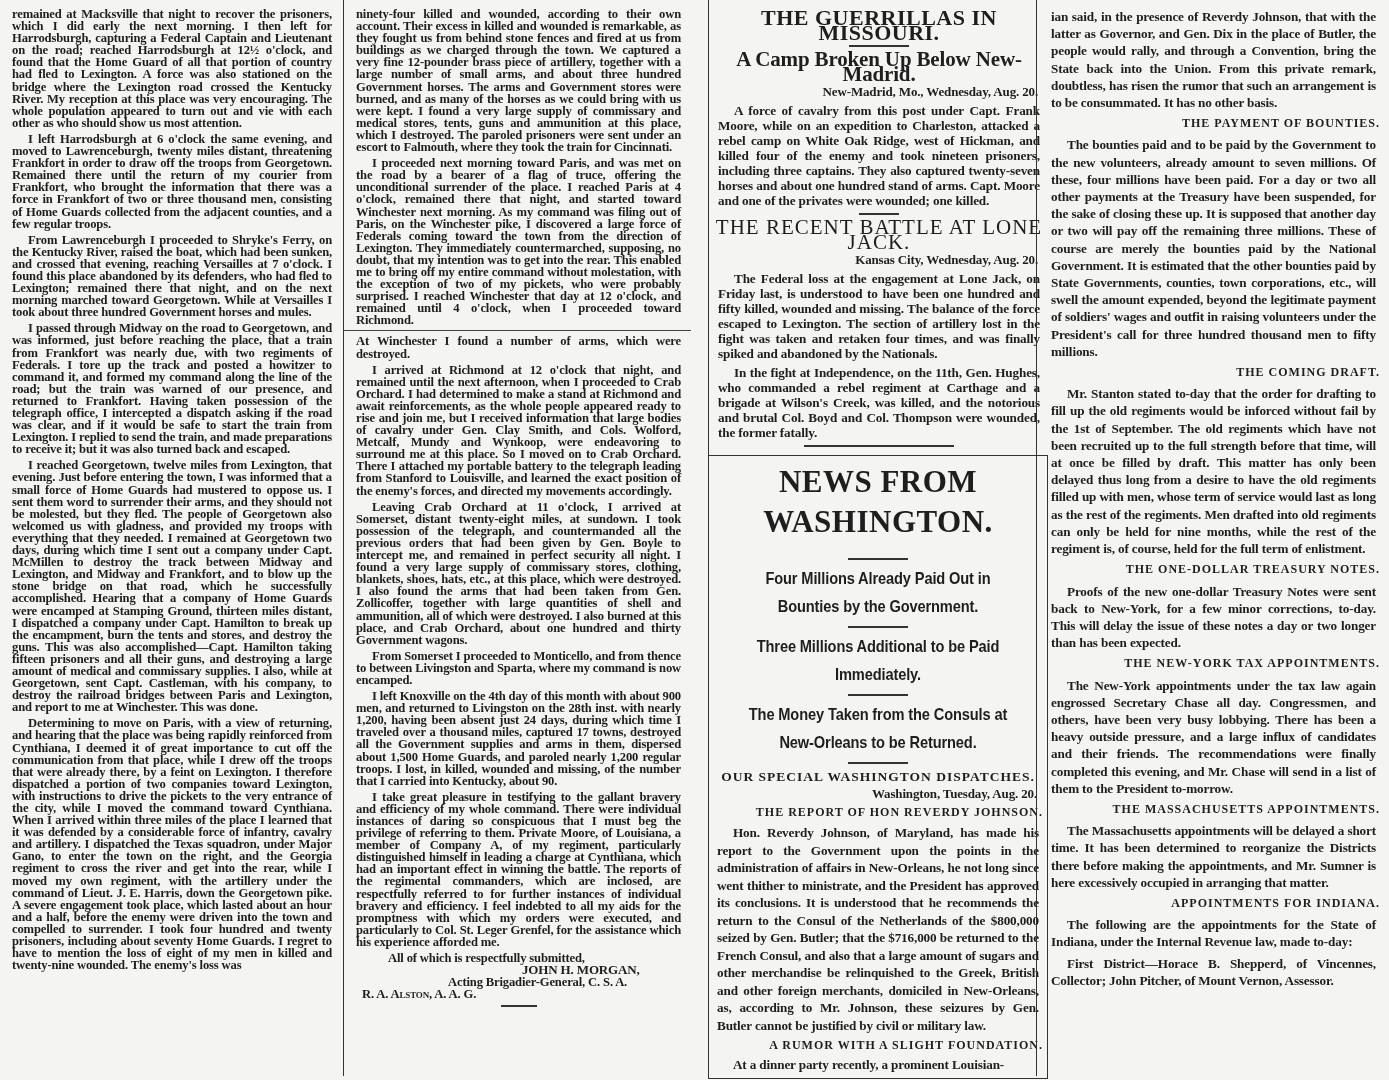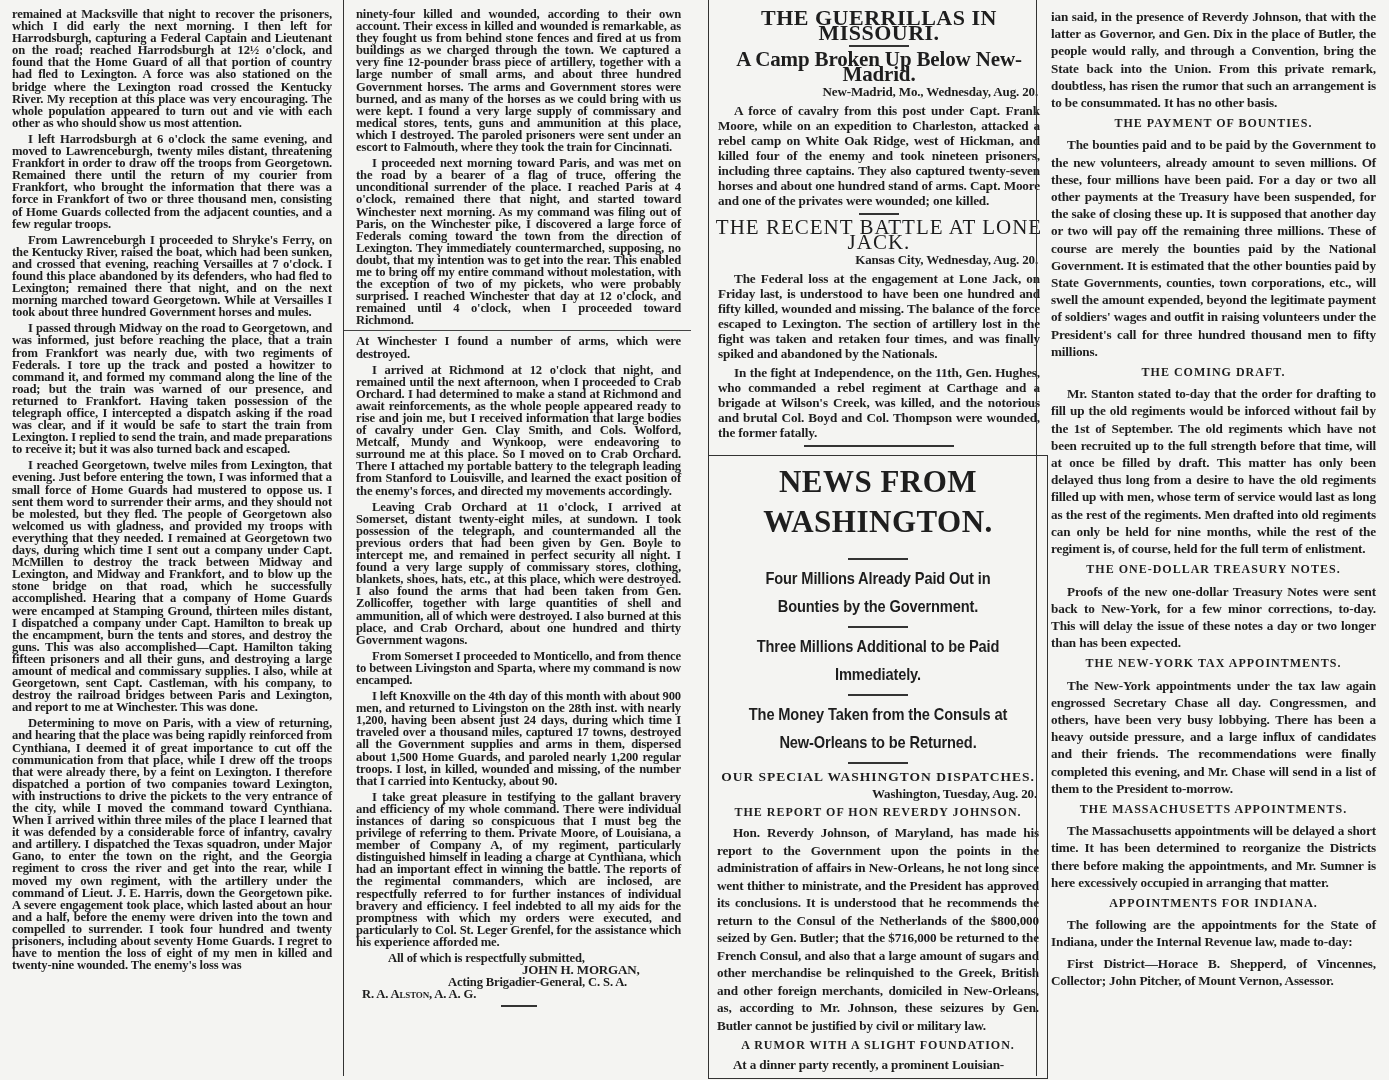--- a/index.html
+++ b/index.html
@@ -17,21 +17,21 @@
   }
   .col p { margin: 4px; text-indent: 16px; }
   .col p.noindent { text-indent: 0; }
   #col1 { left: 6px; width: 334px; padding: 4px 4px 0 2px; }
   #col2 { left: 343px; width: 348px; padding: 4px 6px 0 8px; border-left: 1.5px solid #333; height: 1076px; }
   #col3 { left: 708px; width: 342px; padding: 4px 6px 0 5px; border-left: 1.5px solid #333; height: 1076px; font-size: 13.2px; line-height: 15px; }
   #col4 { left: 1036px; width: 348px; padding: 4px 4px 0 10px; border-left: 1.5px solid #333; height: 1076px; font-size: 13.2px; line-height: 17.2px; }
   .seam { border-top: 1.5px solid #444; margin: 3px -6px 3px -8px; }
   .head-lg { text-align: center; font-family: "Liberation Serif", serif; font-weight: bold; font-size: 22px; letter-spacing: 0.5px; text-indent: 0; margin: 6px 0 4px; }
   .head-md { text-align: center; font-weight: bold; font-size: 21px; text-indent: 0; margin: 2px 0; }
-  .head-sm { text-align: center; font-weight: bold; font-size: 12px; text-transform: uppercase; letter-spacing: 1px; text-indent: 0; margin: 4px 0 2px; }
+  .head-sm { text-align: right; font-weight: bold; font-size: 12px; text-transform: uppercase; letter-spacing: 1px; text-indent: 0; margin: 4px 0 2px; }
   .dateline { text-align: right; font-size: 13px; text-indent: 0; margin: 2px 6px 2px 0; }
   .rule { width: 60px; margin: 5px auto; border-top: 2px solid #333; }
   .washbox { border: 1.5px solid #333; margin: 8px -4px 0 -6px; padding: 2px 4px; }
   .wash-title { text-align: center; font-family: "Liberation Serif", serif; font-weight: bold; font-size: 31px; line-height: 40px; letter-spacing: 0.5px; margin: 4px 0 16px; }
   .deck { text-align: center; font-family: "Liberation Sans", sans-serif; font-weight: bold; font-size: 17px; line-height: 28px; margin: 4px 6px; transform: scaleX(0.86); }
   .sig { text-indent: 0; }
   .sig .a { padding-left: 36px; }
   .sig .b { padding-left: 170px; font-size: 13px; }
   .sig .c { padding-left: 96px; }
   .sig .d { padding-left: 10px; }

